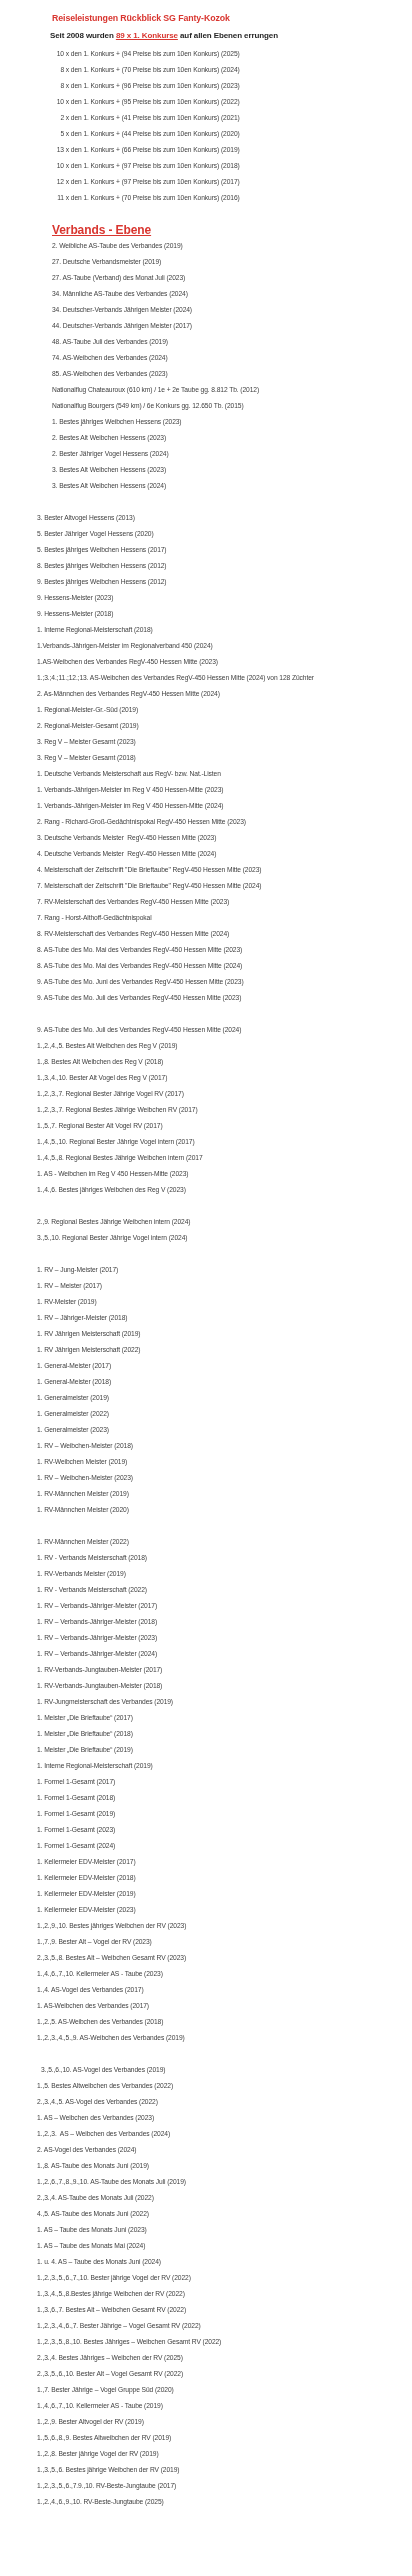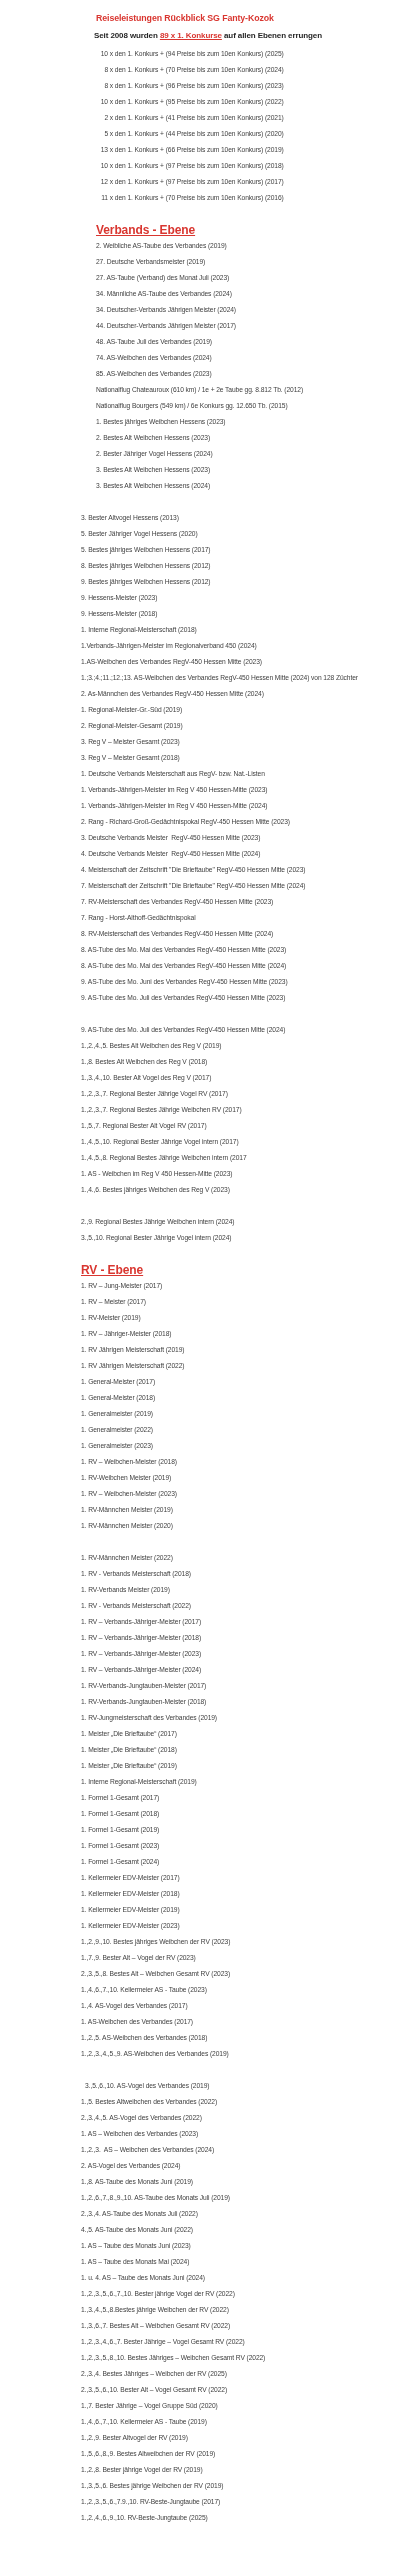--- a/index.html
+++ b/index.html
@@ -9,21 +9,21 @@
   }
   html,body{margin:0;padding:0;}
   body{
     width:412px;
     min-height:2748px;
     background:#ffffff;
     font-family:"Liberation Sans","DejaVu Sans",sans-serif;
     color:var(--body-text);
     letter-spacing:-0.1px;
   }
-  .page{padding-top:12.4px;padding-left:44px;}
+  .page{padding-top:12.4px;}
   .title{
     margin:0 0 0 52px;
     font-size:8.8px;
     line-height:12.4px;
     font-weight:bold;
     color:var(--accent);
   }
   .subtitle{
     margin:6.2px 0 5.2px 50px;
     font-size:8px;
@@ -142,21 +142,20 @@
       <div class="line ind-b">1.,2.,3.,7. Regional Bestes Jährige Weibchen RV (2017)</div>
       <div class="line ind-b">1.,5.,7. Regional Bester Alt Vogel RV (2017)</div>
       <div class="line ind-b">1.,4.,5.,10. Regional Bester Jährige Vogel intern (2017)</div>
       <div class="line ind-b">1.,4.,5.,8. Regional Bestes Jährige Weibchen intern (2017</div>
       <div class="line ind-b">1. AS - Weibchen im Reg V 450 Hessen-Mitte (2023)</div>
       <div class="line ind-b">1.,4.,6. Bestes jähriges Weibchen des Reg V (2023)</div>
       <div class="gap"></div>
       <div class="line ind-b">2.,9. Regional Bestes Jährige Weibchen intern (2024)</div>
       <div class="line ind-b">3.,5.,10. Regional Bester Jährige Vogel intern (2024)</div>
       <div class="gap"></div>
-      <div class="heading ind-b">RV - Ebene</div>
       <div class="line ind-b">1. RV – Jung-Meister (2017)</div>
       <div class="line ind-b">1. RV – Meister (2017)</div>
       <div class="line ind-b">1. RV-Meister (2019)</div>
       <div class="line ind-b">1. RV – Jähriger-Meister (2018)</div>
       <div class="line ind-b">1. RV Jährigen Meisterschaft (2019)</div>
       <div class="line ind-b">1. RV Jährigen Meisterschaft (2022)</div>
       <div class="line ind-b">1. General-Meister (2017)</div>
       <div class="line ind-b">1. General-Meister (2018)</div>
       <div class="line ind-b">1. Generalmeister (2019)</div>
       <div class="line ind-b">1. Generalmeister (2022)</div>

